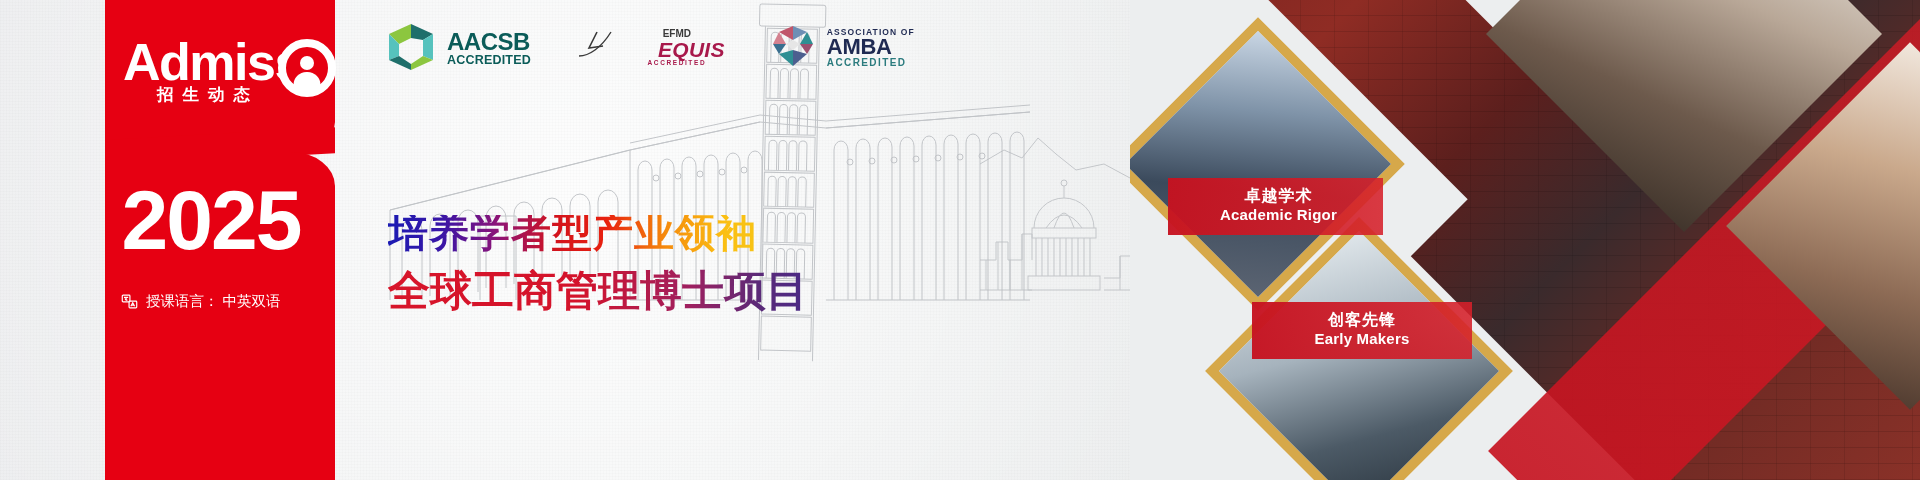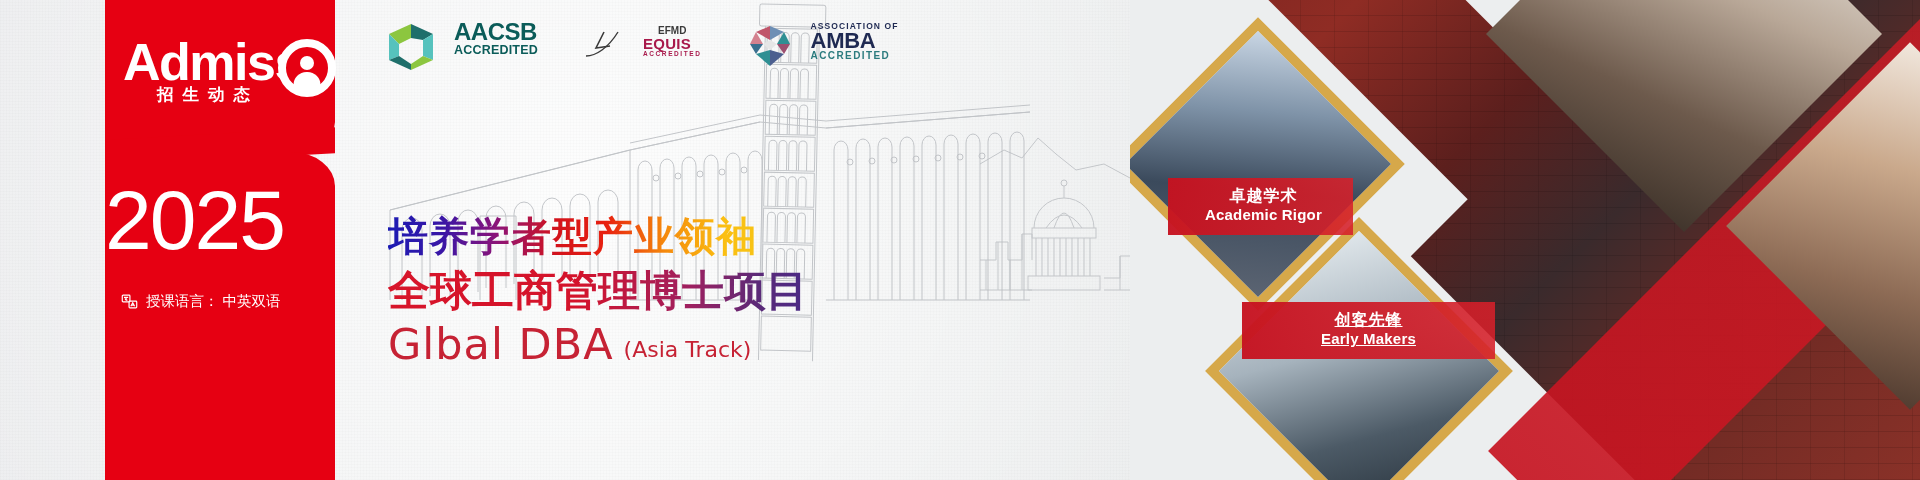--- a/index.html
+++ b/index.html
@@ -70,21 +70,21 @@
     width:14px;height:14px;border-radius:50%;background:#fff;
   }
   .adm-person:after{
     content:""; position:absolute; left:50%; top:25px;
     transform:translateX(-50%);
     width:27px;height:20px;border-radius:13px 13px 0 0;background:#fff;
   }
 
   #year{
     position:absolute; left:0; top:178px; width:212px;
-    text-align:left; color:#fff; font-weight:400;
+    text-align:center; color:#fff; font-weight:700;
     font-size:84px; letter-spacing:-2px; line-height:1; z-index:6;
     font-family:"Liberation Sans", sans-serif;
   }
   #info-list{
     position:absolute; left:16px; top:292px; width:214px; z-index:6;
   }
   .info-row{
     display:flex; align-items:center; gap:8px;
     color:#fff; font-size:14.5px; margin-bottom:21px;
     white-space:nowrap;
@@ -95,36 +95,36 @@
 
   
   #sketch{ position:absolute; left:330px; top:0; width:720px; height:400px; opacity:.85; }
   #skyline{ position:absolute; left:980px; top:120px; width:260px; height:180px; opacity:.8;}
 
   
   #accreds{
     position:absolute; left:385px; top:20px; height:56px;
     display:flex; align-items:center; gap:44px; z-index:7;
   }
-  .acc{ display:flex; align-items:flex-start; gap:17px; }
+  .acc{ display:flex; align-items:center; gap:10px; }
   .acc-text{ display:flex; flex-direction:column; line-height:1; }
   .aacsb-main{ font-size:24px; font-weight:700; color:#0b5c59; letter-spacing:-0.5px; }
   .aacsb-sub{ font-size:12.5px; font-weight:700; color:#0b5c59; letter-spacing:.2px; }
   .equis-efmd{ font-size:10px;font-weight:700;color:#3a3a3a;letter-spacing:0px; text-align:center;}
-  .equis-main{ font-size:15px;font-weight:700;color:#a8194b;letter-spacing:.3px;}
+  .equis-main{ font-size:21px;font-weight:700;font-style:italic;color:#a8194b;letter-spacing:.3px;margin-left:29px;}
   .equis-sub{ font-size:6.5px;font-weight:700;color:#a8194b;letter-spacing:1.6px;text-align:center;}
   .amba-assoc{ font-size:8.5px;font-weight:600;color:#1f2a52;letter-spacing:1.1px;}
   .amba-main{ font-size:22px;font-weight:700;color:#1f2a52;letter-spacing:-.3px;line-height:.95;}
   .amba-sub{ font-size:10px;font-weight:600;color:#2b7b7e;letter-spacing:1.4px;}
 
   
   #headline{ position:absolute; left:388px; top:215px; z-index:8; }
   #tagline{
     font-size:40px; font-weight:700; letter-spacing:1px; line-height:1.05;
-    font-family:Liberation Sans, sans-serif;
+    font-family:Liberation Mono, monospace;
     background-image:linear-gradient(90deg,#1b1bb3 0%,#3a16a6 13%,#8c1478 26%,#d3131c 40%,#e8210f 52%,#f58a0c 66%,#fbbf12 80%,#f5c518 92%,#e84a10 100%);
     -webkit-background-clip:text; background-clip:text;
     color:transparent; -webkit-text-fill-color:transparent;
     white-space:nowrap;
     text-shadow:none;
   }
   #program-line{
     margin-top:12px;
     display:flex; align-items:flex-end; white-space:nowrap;
   }
@@ -399,24 +399,20 @@
       </span>
     </div>
 
   </div>
 
   <div id="headline">
     <div id="tagline">培养学者型产业领袖</div>
     <div id="program-line">
       <span id="program-cn">全球工商管理博士项目</span>
     </div>
-    <div id="dba-line">
-      <span id="dba-en">Glbal DBA</span>
-      <span id="dba-track">(Asia Track)</span>
-    </div>
   </div>
 
   <div id="collage">
     <div class="photo-bg"></div>
     <div class="brick"></div>
 
     <div class="white-wedge" style="left:-240px; top:-40px; width:420px; height:620px; transform:rotate(45deg);"></div>
     <div class="white-wedge" style="left:80px; top:360px; width:460px; height:360px; transform:rotate(45deg);"></div>
     <div class="white-wedge" style="left:296px; top:-300px; width:300px; height:340px; transform:rotate(45deg);"></div>
 
@@ -433,25 +429,25 @@
     <div class="diamond" style="left:24px; top:60px; width:208px; height:208px;">
       <div class="frame"></div>
       <div class="img img-a"></div>
     </div>
 
     <div class="diamond" style="left:120px; top:262px; width:218px; height:218px;">
       <div class="frame"></div>
       <div class="img img-c"></div>
     </div>
 
-    <div class="badge" style="left:38px; top:178px; width:185px;padding-left:24px;">
+    <div class="badge" style="left:38px; top:178px; width:215px;padding-left:24px;">
       <div class="cn">卓越学术</div>
       <div class="en">Academic Rigor</div>
     </div>
 
 
-    <div class="badge" style="left:112px; top:302px; width:253px;text-decoration:underline;">
+    <div class="badge" style="left:122px; top:302px; width:220px;">
       <div class="cn">创客先锋</div>
       <div class="en">Early Makers</div>
     </div>
 
   </div>
 </div>
 
 </body></html>

